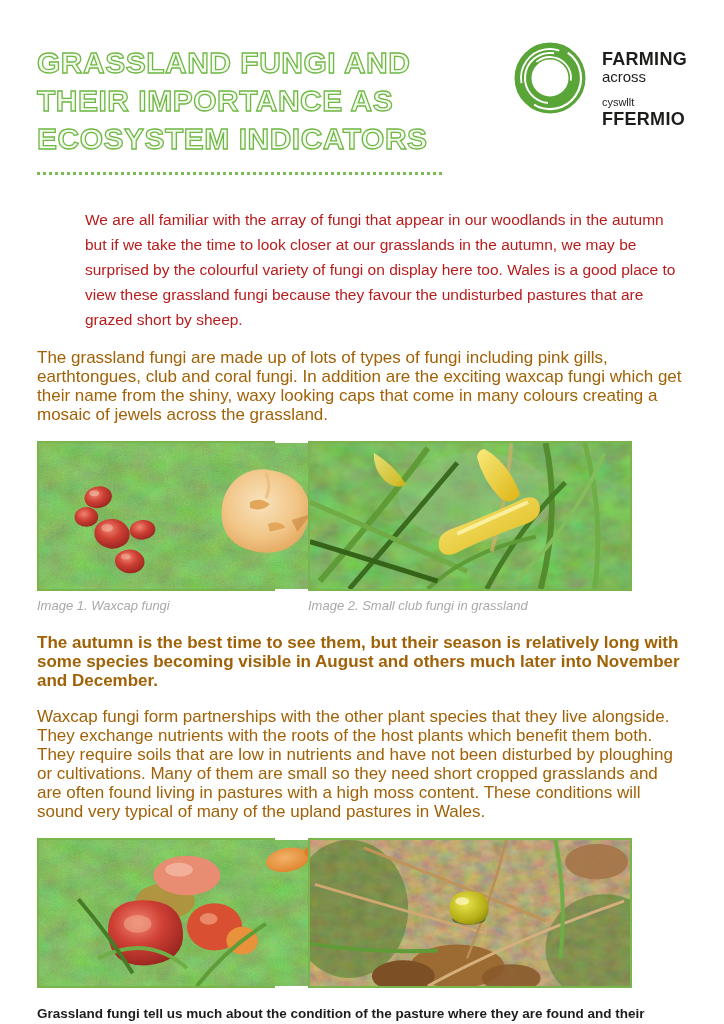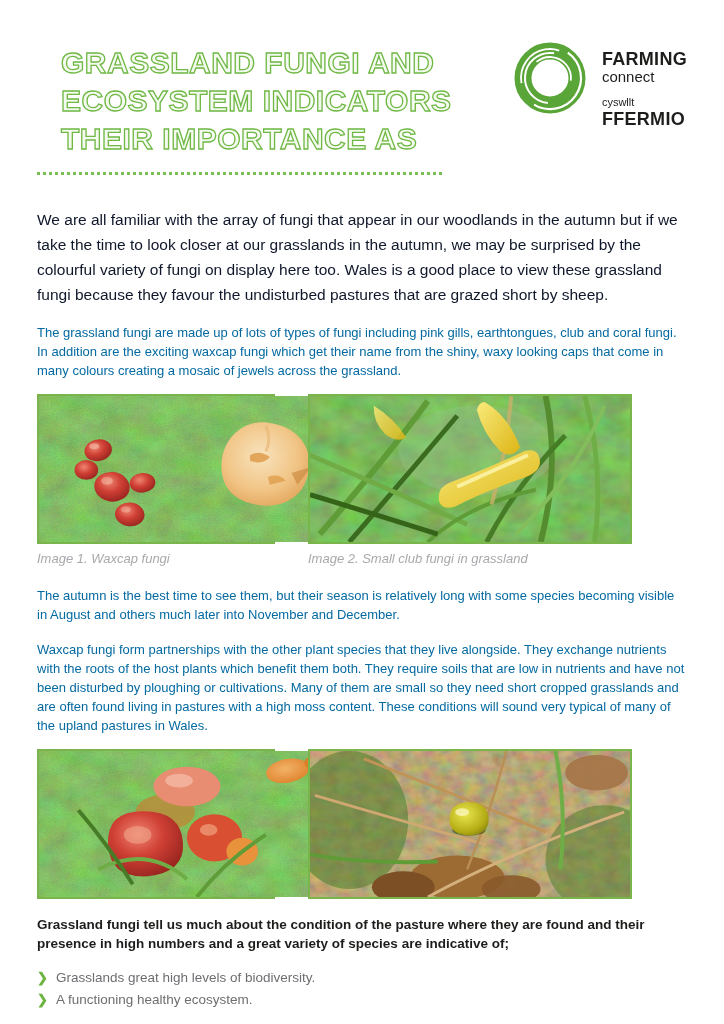--- a/index.html
+++ b/index.html
@@ -17,43 +17,44 @@
   .header { display:flex; justify-content:space-between; align-items:flex-start; }
   .title-block { width:430px; }
   .doc-title {
     margin:6px 0 0 0;
     font-size:30px; line-height:38px; font-weight:700;
     letter-spacing:0.5px;
     color:#9ccf7a;
     -webkit-text-fill-color:#f4faef;
     -webkit-text-stroke:1.3px #6fb844;
   }
-  .doc-title span { display:block;margin-left:24px; }
+  .doc-title span { display:block; }
   .dotted-rule {
     width:405px; height:0;
     border-top:3px dotted #79bd53;
     margin-top:14px;
   }
   .logo { display:flex; gap:13px; margin-top:0; }
   .logo-text { margin-top:12px; color:#1d1d1b; }
   .logo-en-top, .logo-cy-bottom { font-size:18px; font-weight:700; letter-spacing:0.3px; line-height:19px; }
   .logo-en-bottom { font-size:15px; line-height:16px; }
   .logo-cy-top { font-size:11px; line-height:16px; margin-top:9px; }
   
   .intro {
     margin-top:32px;
     font-size:15.5px; line-height:25px;
-    color:#0f172a;
+    color:#b91c1c;
+    margin-left:48px;
   }
   .para {
     margin-top:16px;
-    font-size:13px; line-height:19px;
-    color:#0369a1;
-  }
-  .para.tall { margin-top:20px; }
+    font-size:17px; line-height:19px;
+    color:#a16207;
+  }
+  .para.tall { margin-top:20px;font-weight:bold; }
   
   .fig-row { display:flex; margin-top:14px; }
   .figure { margin:0; }
   .figure.left { width:238px; margin-right:33px; }
   .figure.right { width:324px; }
   .photo-frame { border:2px solid #79b54a; line-height:0; }
   .caption {
     margin-top:7px;
     font-size:13px; font-style:italic;
     color:#a7a9ac;
@@ -115,37 +116,37 @@
     </radialGradient>
   </defs>
 </svg>
 
 <div class="page">
 
   <div class="header">
     <div class="title-block">
       <h1 class="doc-title">
         <span>GRASSLAND FUNGI AND</span>
+        <span>THEIR IMPORTANCE AS</span>
         <span>ECOSYSTEM INDICATORS</span>
-        <span>THEIR IMPORTANCE AS</span>
       </h1>
       <div class="dotted-rule"></div>
     </div>
 
     <div class="logo">
       <svg width="78" height="80" viewBox="0 0 78 80" aria-hidden="true">
         <circle cx="39" cy="40" r="27" fill="none" stroke="#5aa538" stroke-width="17"></circle>
         <circle cx="39" cy="40" r="31" fill="none" stroke="#ffffff" stroke-width="2.2" stroke-dasharray="95 100" transform="rotate(-55 39 40)"></circle>
         <circle cx="39" cy="40" r="25" fill="none" stroke="#ffffff" stroke-width="2" stroke-dasharray="80 78" transform="rotate(95 39 40)"></circle>
         <circle cx="39" cy="40" r="29" fill="none" stroke="#ffffff" stroke-width="1.8" stroke-dasharray="60 123" transform="rotate(170 39 40)"></circle>
         <circle cx="39" cy="40" r="21" fill="none" stroke="#ffffff" stroke-width="1.8" stroke-dasharray="50 82" transform="rotate(-130 39 40)"></circle>
       </svg>
       <div class="logo-text">
         <div class="logo-en-top">FARMING</div>
-        <div class="logo-en-bottom">connect</div>
+        <div class="logo-en-bottom">across</div>
         <div class="logo-cy-top">cyswllt</div>
         <div class="logo-cy-bottom">FFERMIO</div>
       </div>
     </div>
   </div>
 
   <p class="intro">We are all familiar with the array of fungi that appear in our woodlands in the autumn but if we take the time to look closer at our grasslands in the autumn, we may be surprised by the colourful variety of fungi on display here too. Wales is a good place to view these grassland fungi because they favour the undisturbed pastures that are grazed short by sheep.</p>
   <p class="para">The grassland fungi are made up of lots of types of fungi including pink gills, earthtongues, club and coral fungi. In addition are the exciting waxcap fungi which get their name from the shiny, waxy looking caps that come in many colours creating a mosaic of jewels across the grassland.</p>
 
   <div class="fig-row">

